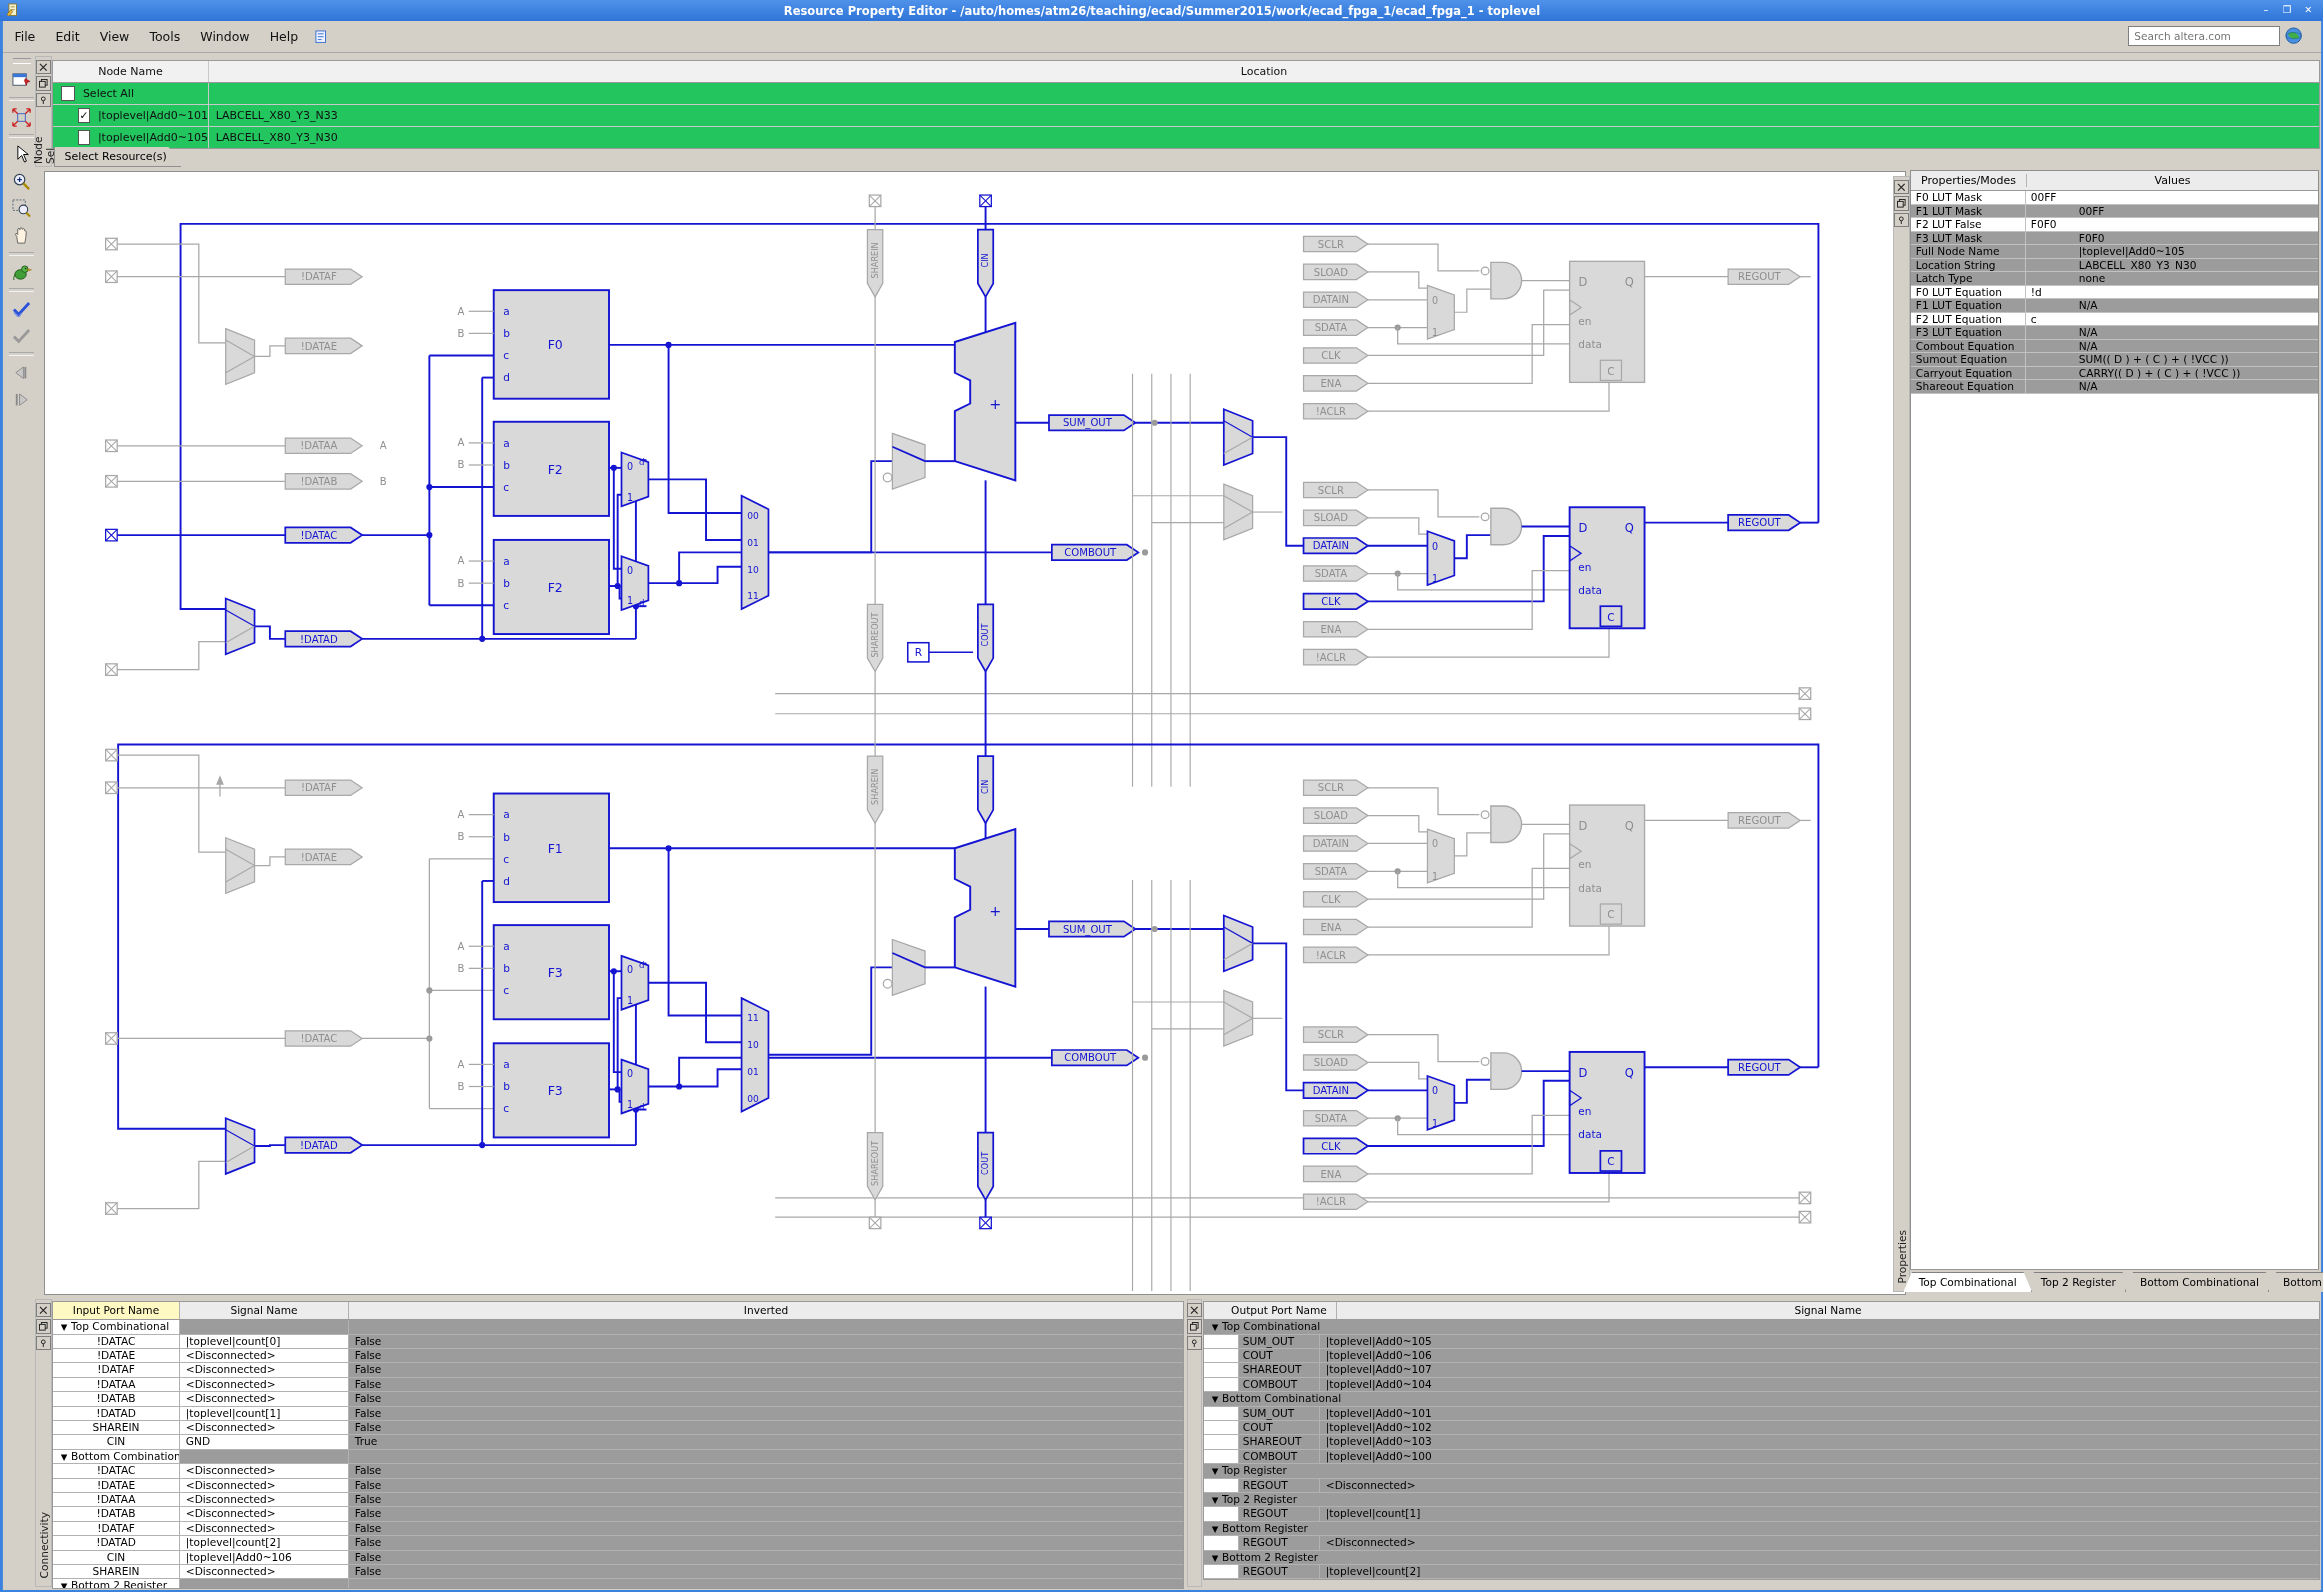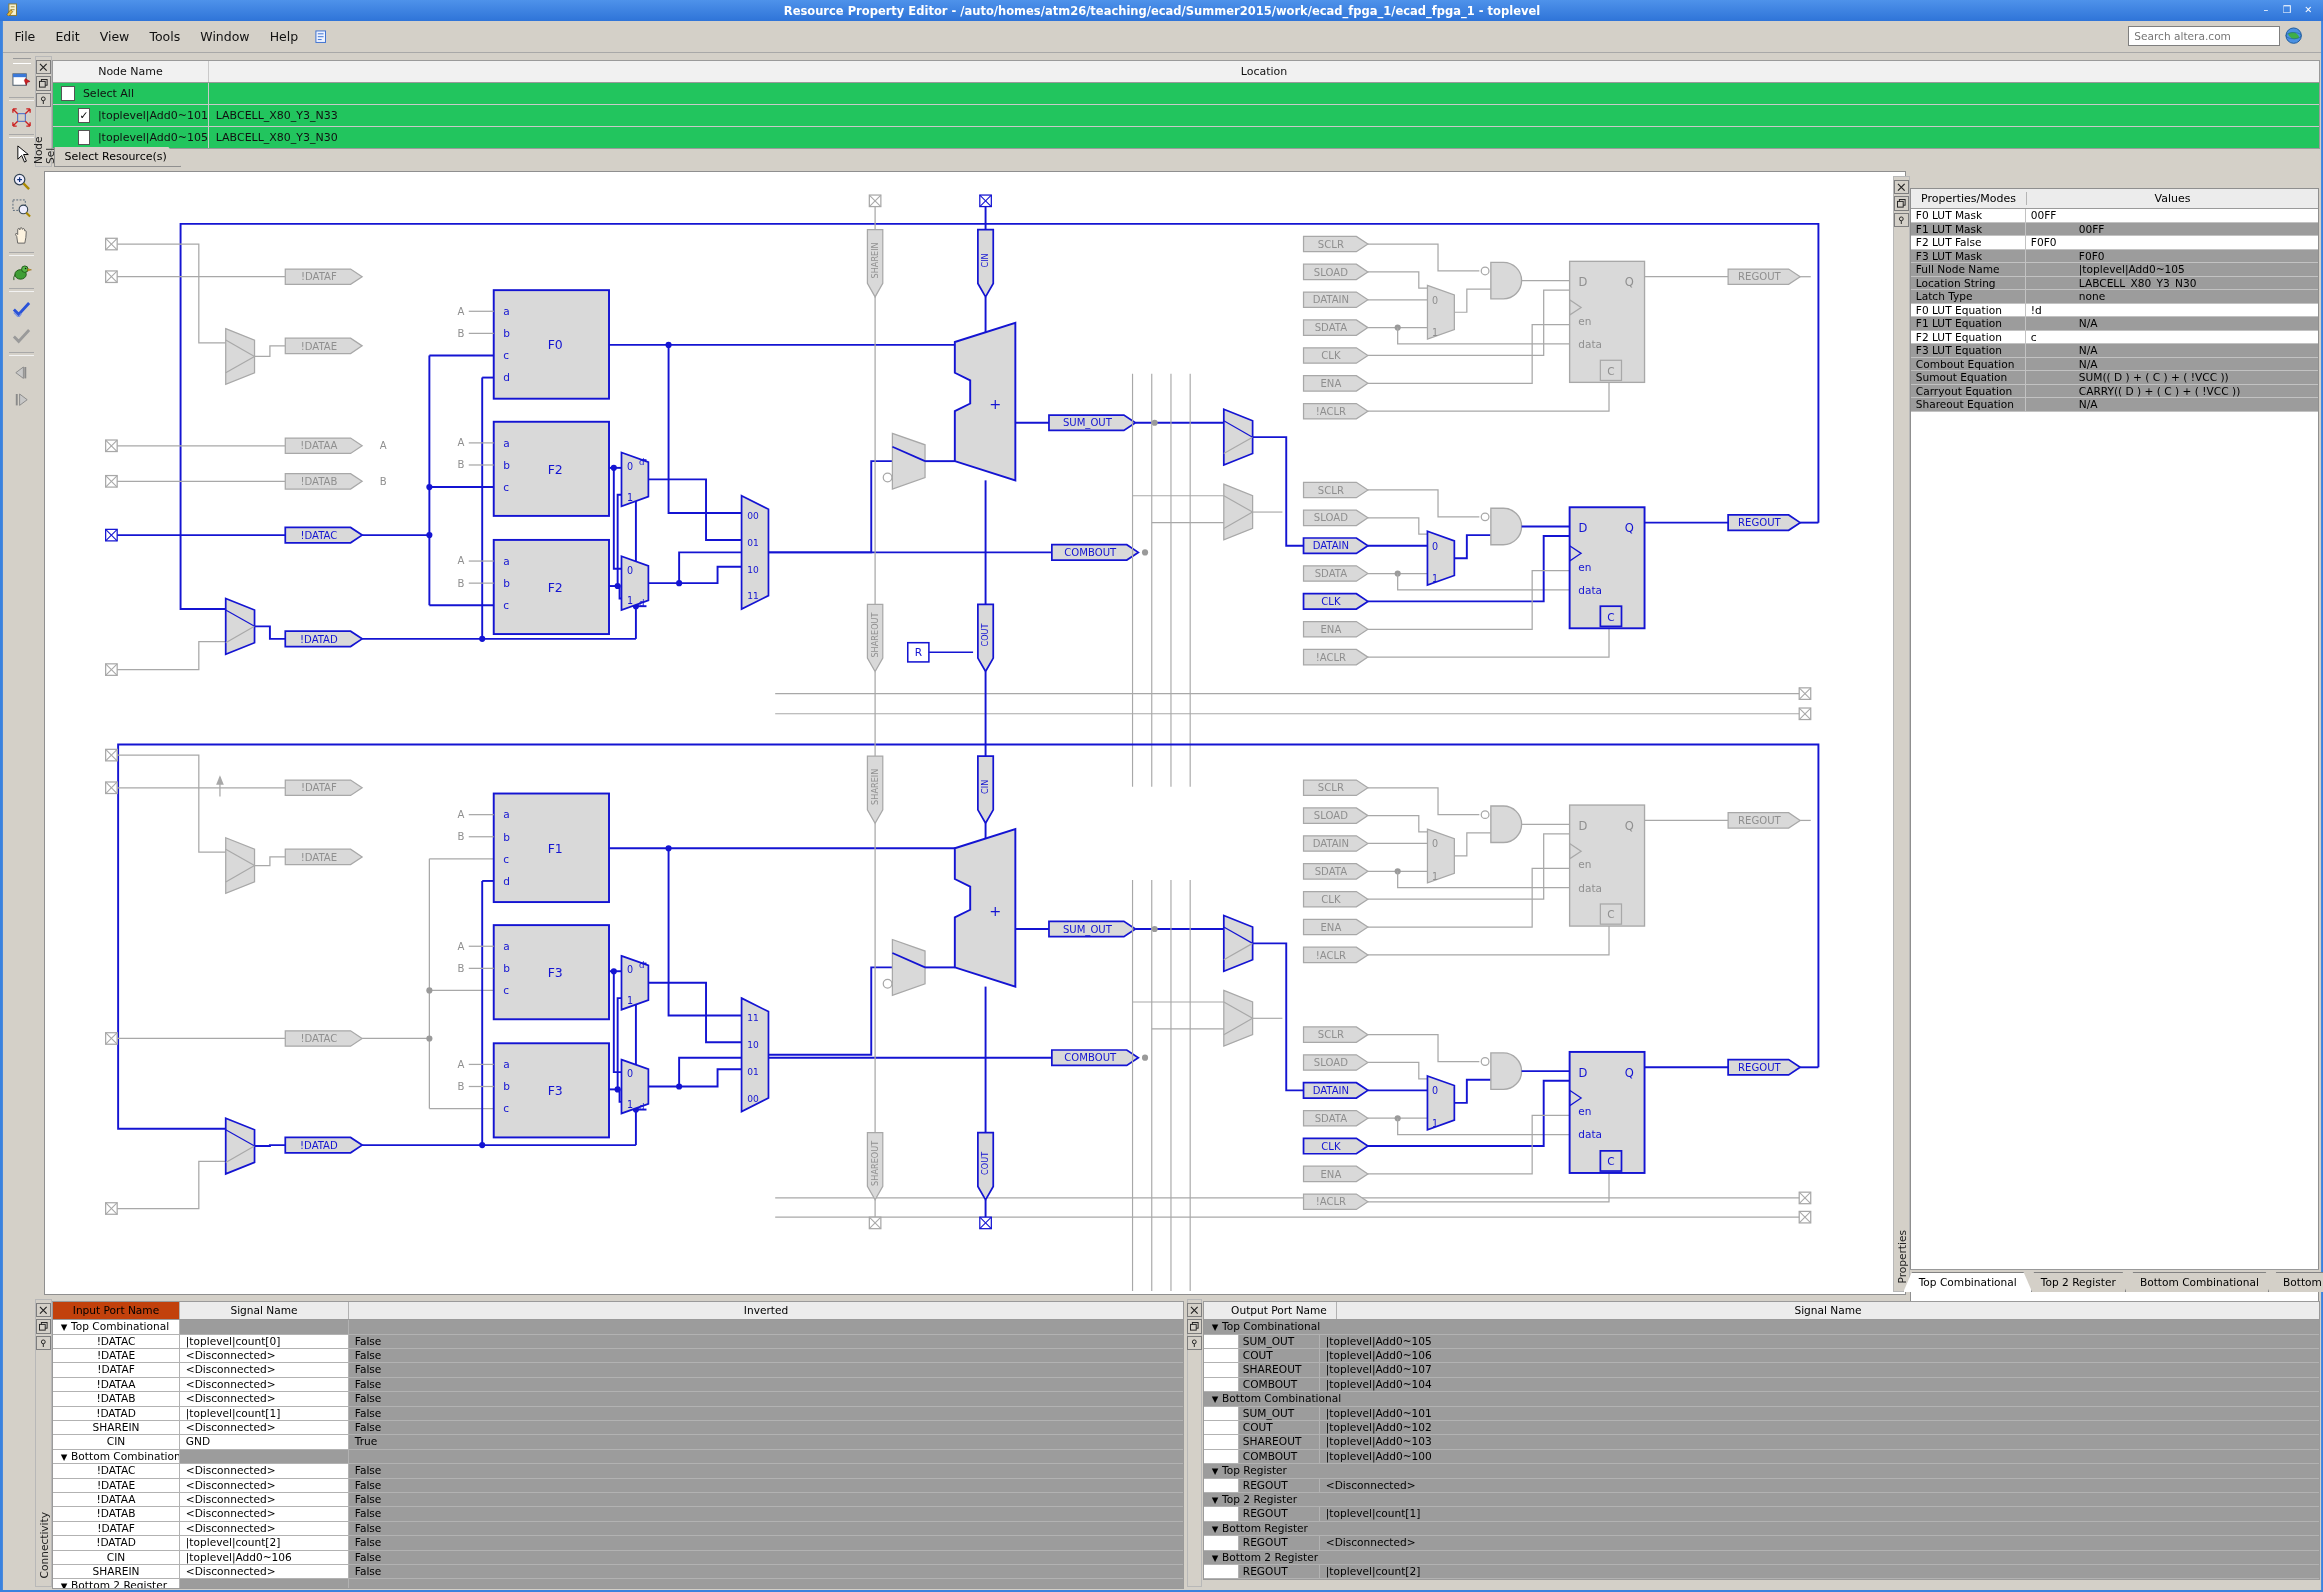--- a/index.html
+++ b/index.html
@@ -46,21 +46,21 @@
   .cb{width:12.5px;height:12.5px;border:1px solid #555;background:#fff;display:inline-flex;
     align-items:center;justify-content:center;font-size:10.6px;line-height:10.6px;color:#000;}
   .doc-tab{position:absolute;left:54px;top:147px;width:127px;height:20px;background:#d4d0c8;
     border:1px solid #8f8f8f;border-top:none;font-size:11px;display:flex;align-items:center;
     padding-left:9.6px;box-sizing:border-box;clip-path:polygon(0 0,calc(100% - 12.5px) 0,100% 100%,0 100%);}
   
   .canvas{position:absolute;left:44px;top:171px;width:1862px;height:1124px;background:#fff;
     border:1px solid #8f8f8f;box-sizing:border-box;}
   svg{font-family:"DejaVu Sans","Liberation Sans",sans-serif;}
   
-  .props-panel{position:absolute;left:1910px;top:188px;width:409px;height:1116px;background:#fff;
+  .props-panel{position:absolute;left:1910px;top:170px;width:409px;height:1116px;background:#fff;
     border:1px solid #8f8f8f;box-sizing:border-box;font-size:10.6px;color:#000;}
   .pp-header{display:flex;height:19px;background:#ececec;border-bottom:1px solid #9a9a9a;
     font-size:11px;align-items:center;}
   .pp-hname{width:115px;text-align:center;border-right:1px solid #b5b5b5;}
   .pp-hval{flex:1;text-align:center;}
   .pp-row{display:flex;height:12.5px;line-height:12.5px;border-bottom:1px solid #c2c2c2;}
   .pp-name{width:115px;padding-left:4.8px;box-sizing:border-box;border-right:1px solid #c2c2c2;overflow:hidden;white-space:nowrap;}
   .pp-val{flex:1;padding-left:4.8px;overflow:hidden;white-space:nowrap;}
   .pp-row.ro{background:#9c9c9c;gap:48px;}
   .props-tabs{position:absolute;left:1910px;top:1269px;width:409px;height:23px;background:#d4d0c8;
@@ -894,21 +894,21 @@
           <svg width="8.6" height="8.6" viewBox="0 0 9 9">
             <circle cx="4.5" cy="3" r="2" fill="none" stroke="#222"></circle>
             <line x1="4.5" y1="5" x2="4.5" y2="9" stroke="#222"></line>
           </svg>
         </span>
       </span>
     <div class="vlabel bottom">Connectivity</div>
   </div>
   <div class="grid-table" style="left:52px;top:1301px;width:1130px;height:286px;overflow:hidden;">
     <div class="gt-header">
-      <div class="cell conn-port" style="background:#c2410c;text-align:center;">Input Port Name</div>
+      <div class="cell conn-port" style="background:#fef9c3;text-align:center;">Input Port Name</div>
       <div class="cell conn-sig" style="background:#ececec;text-align:center;padding-left:0;">Signal Name</div>
       <div class="cell conn-inv" style="background:#ececec;text-align:center;padding-left:0;">Inverted</div>
     </div>
     <div id="conn-rows">
         <div class="gt-row">
           <div class="cell conn-port grp-label"><span class="tri">▼</span>Top Combinational</div>
           <div class="cell conn-sig gray"></div>
           <div class="cell conn-inv"></div>
         </div>
         <div class="gt-row">

